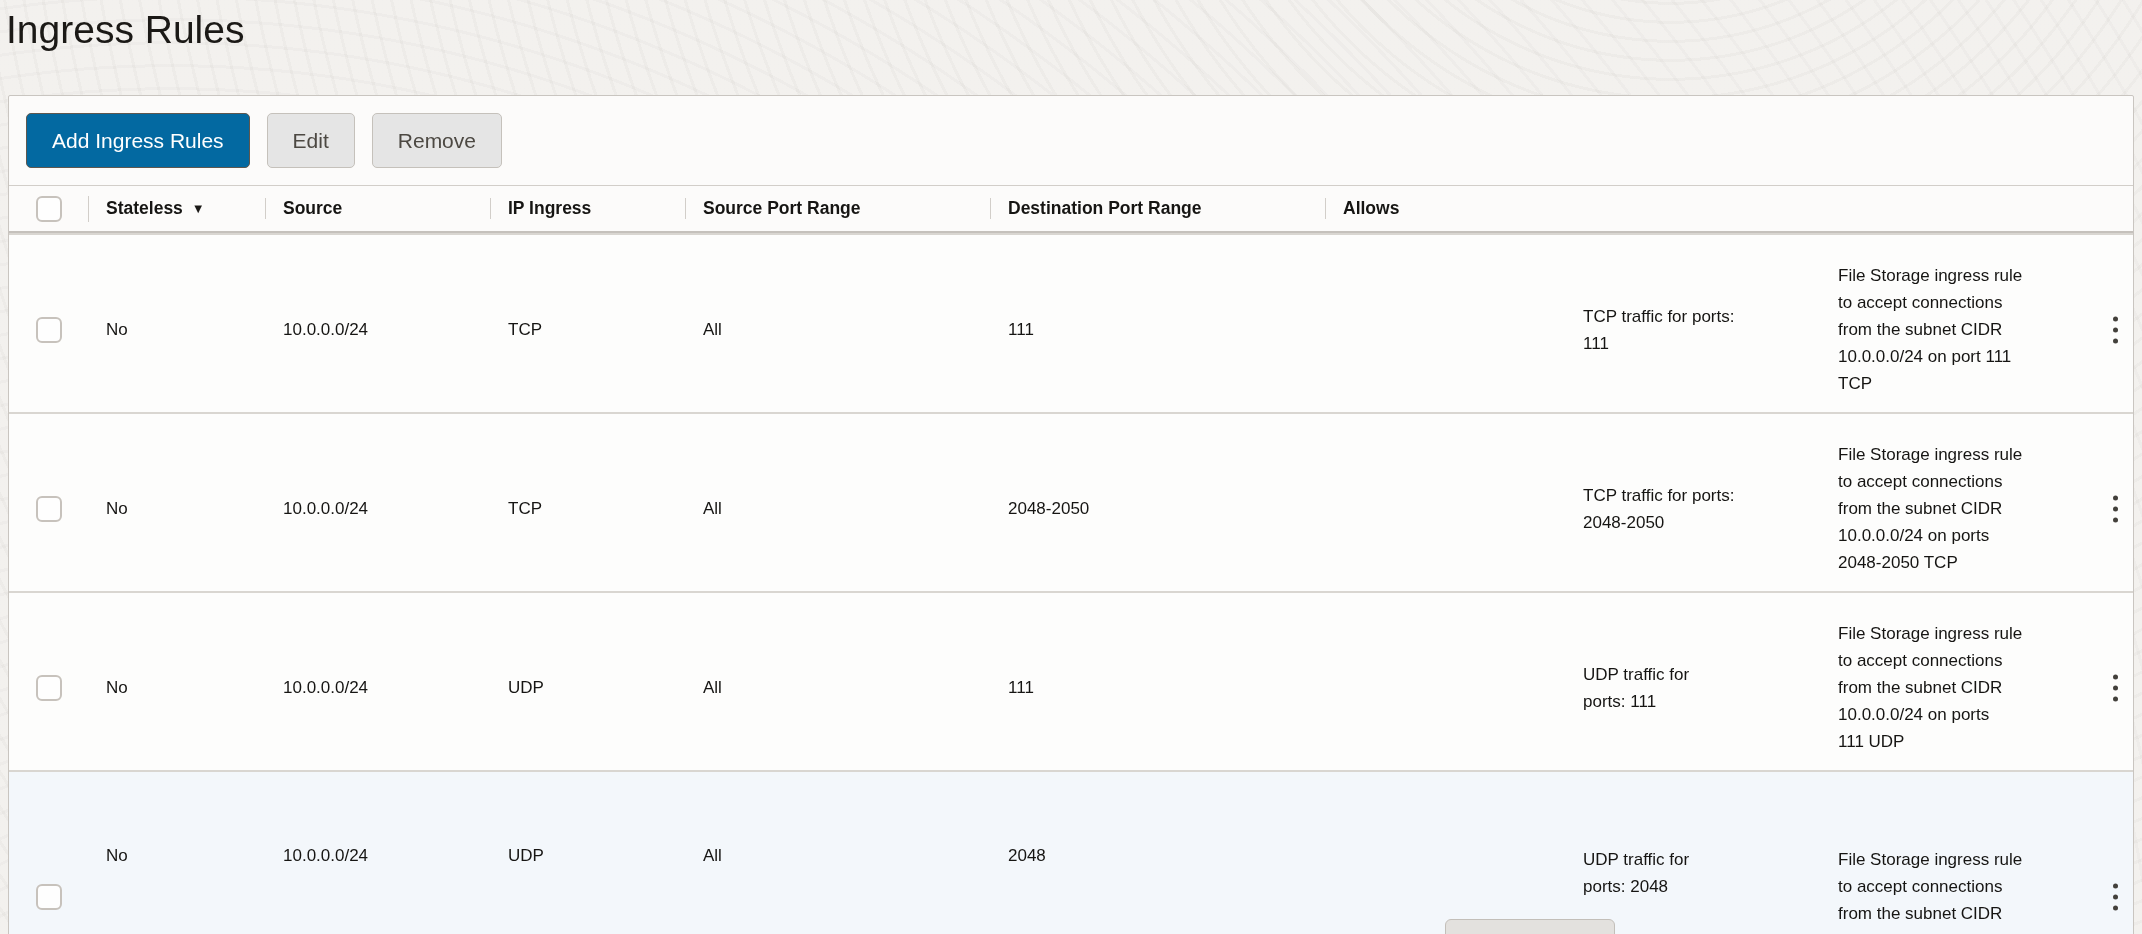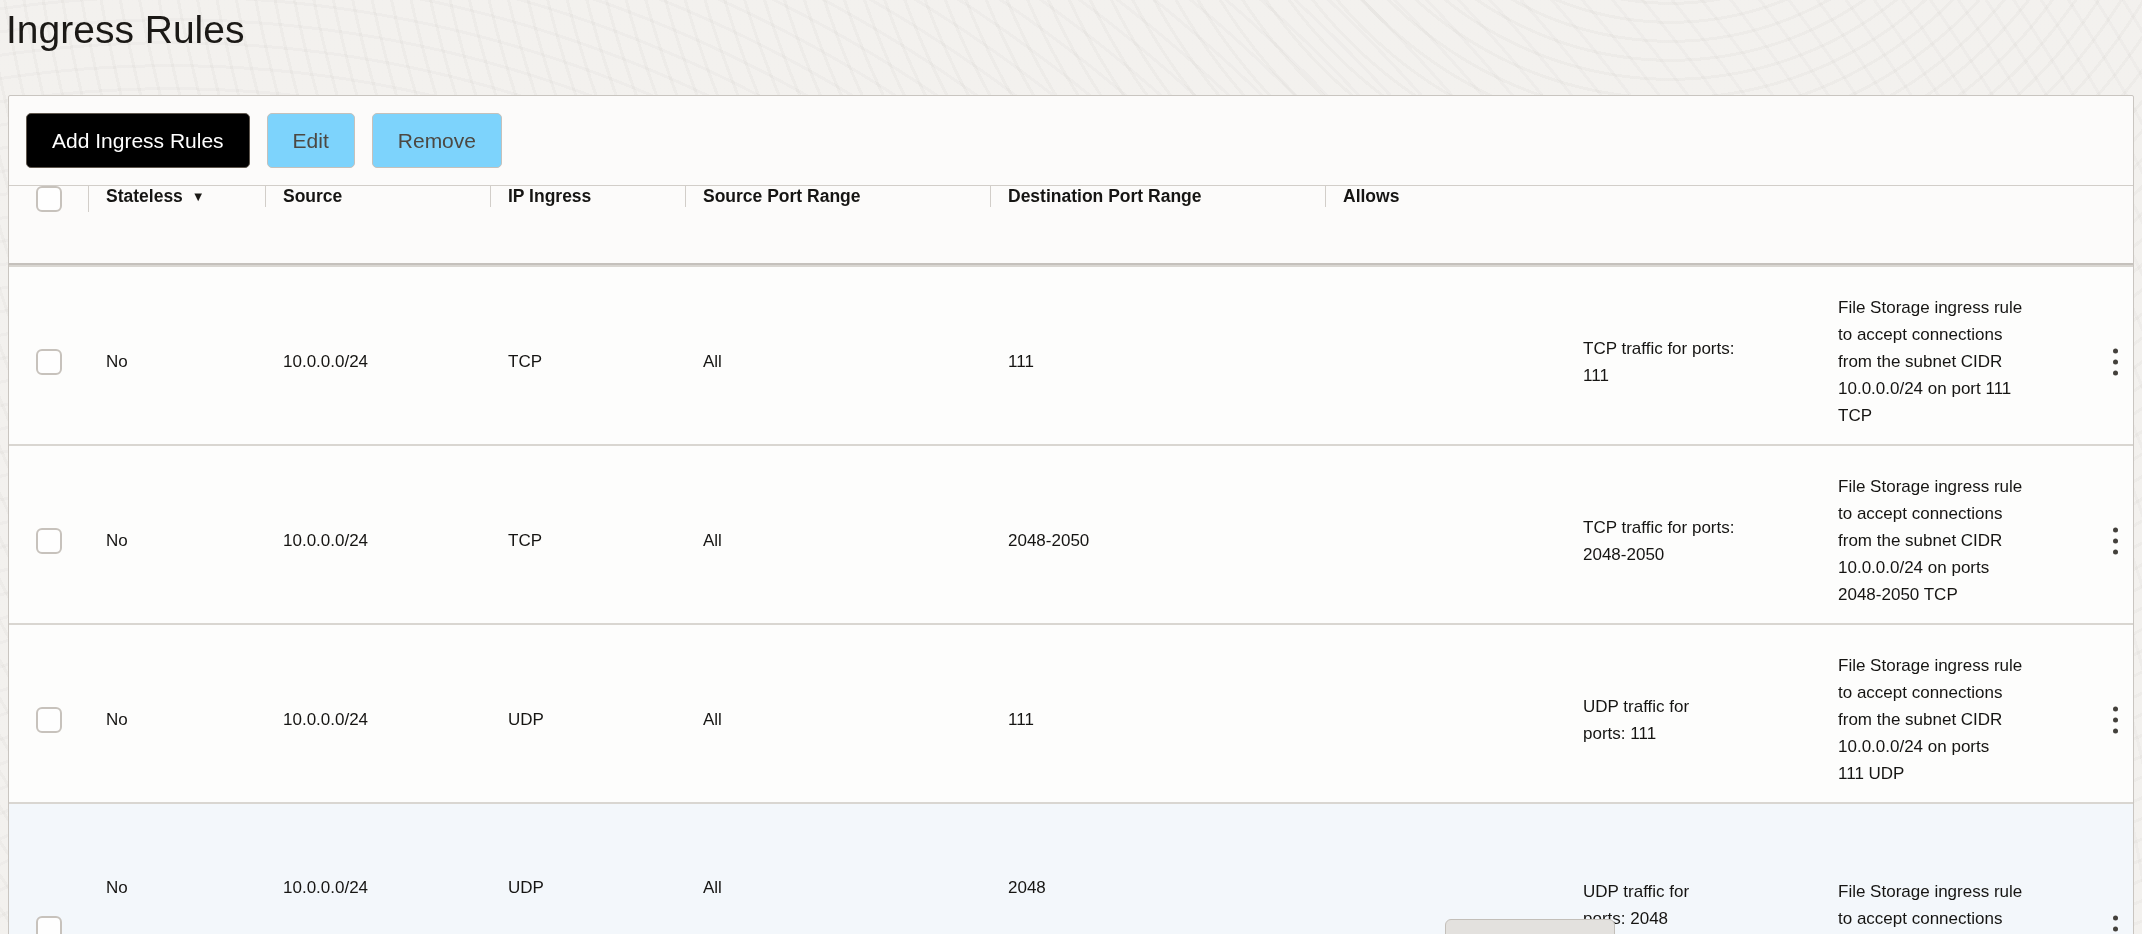--- a/index.html
+++ b/index.html
@@ -25,32 +25,32 @@
     background:#fcfbfa;
     border:1px solid #c9c5c0;
     border-radius:2px;
   }
 
   
   .toolbar { height:89px; padding:17px 17px 0 17px; display:flex; align-items:flex-start; gap:17px; }
   .btn {
     display:inline-block; font-size:21px; line-height:1;
     padding:16px 25px; border-radius:5px; cursor:pointer;
-    border:1px solid #c5c1bb; background:#7dd3fc; color:#4c4842;
-  }
-  .btn.primary { background:#000000; border-color:#5f574e; color:#ffffff; }
+    border:1px solid #c5c1bb; background:#e5e5e5; color:#4c4842;
+  }
+  .btn.primary { background:#0369a1; border-color:#5f574e; color:#ffffff; }
 
   
   .table { width:100%; }
   .thead {
-    display:flex; align-items:flex-start;
+    display:flex; align-items:center;
     border-top:1px solid #d2cec9;
     border-bottom:2px solid #c5c1bc;
     background:#fcfbfa;
-    height:80px;
+    height:48px;
   }
   .thead .cell {
     display:flex; align-items:center;
     font-weight:bold; font-size:17.5px;
     border-right:1px solid #d2cec9;
     padding-left:17px;
   }
   .thead .cell:last-child { border-right:none; }
   .sort-arrow { font-size:13px; margin-left:9px; color:#1b1916; }
 

